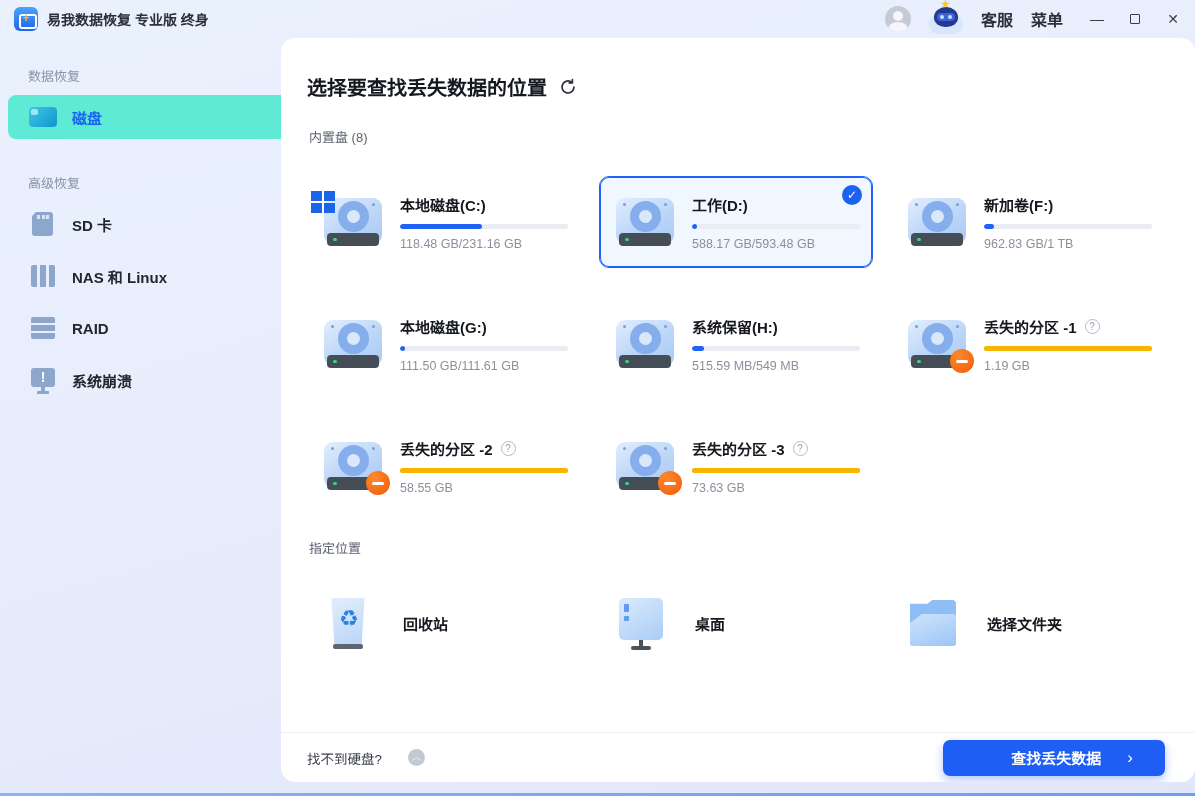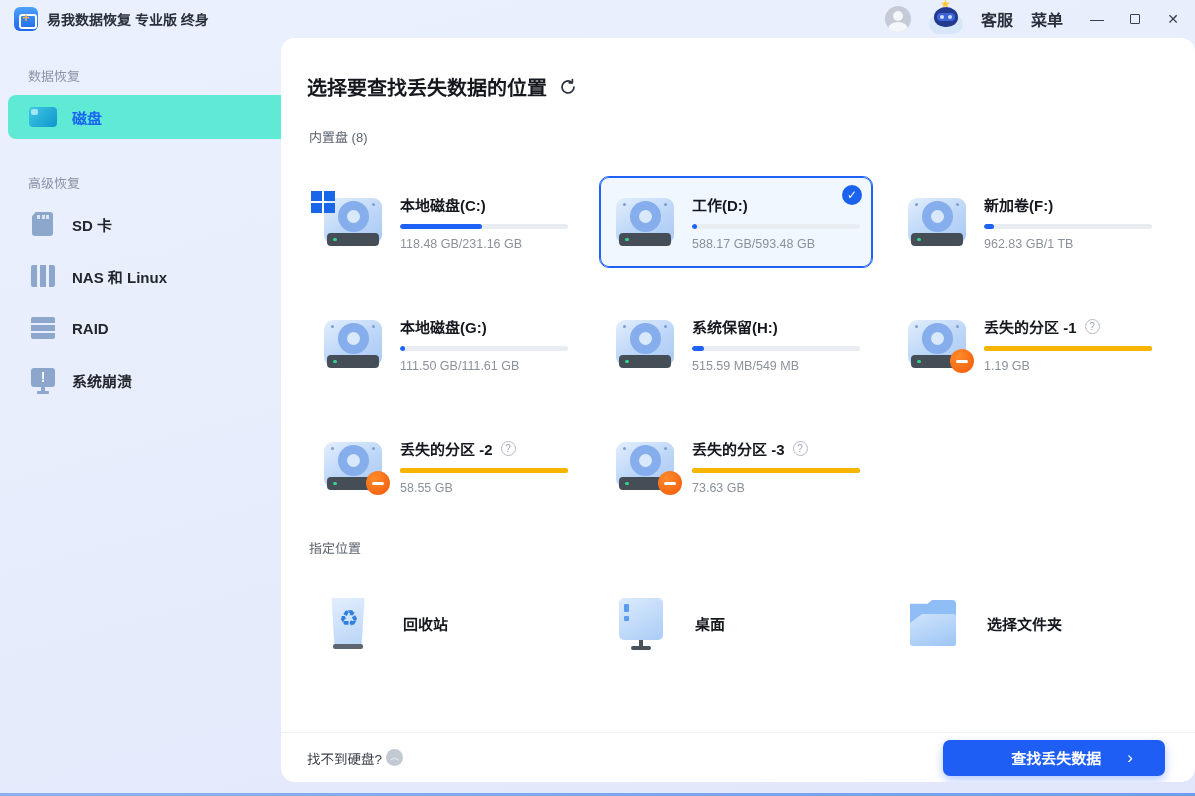--- a/index.html
+++ b/index.html
@@ -129,21 +129,21 @@
   .icon-desktop .pole { position:absolute; left:24px; top:46px; width:4px; height:7px; background:#4a525c; }
   .icon-desktop .stand { position:absolute; left:16px; top:52px; width:20px; height:4px; border-radius:2px; background:#4a525c; }
   
   .icon-folder .back { position:absolute; left:3px; top:6px; width:46px; height:46px; border-radius:4px;
     background:#8fbdf5; clip-path:polygon(0 8%,38% 8%,48% 0,100% 0,100% 100%,0 100%); }
   .icon-folder .front { position:absolute; left:3px; top:20px; width:46px; height:32px; border-radius:3px;
     background:linear-gradient(160deg,#cfe3fb,#9cc5f6); clip-path:polygon(0 28%,26% 0,100% 0,100% 100%,0 100%); }
 
   
   .footer { height:50px; border-top:1px solid #edf0f4; display:flex; align-items:center; padding:0 30px 0 26px; }
-  .help-row { display:flex; align-items:center; gap:4px; }
+  .help-row { display:flex; align-items:center; gap:26px; }
   .help-text { font-size:13.5px; color:#3a3f49; }
   .chev-circle { width:17px; height:17px; border-radius:50%; background:#c3c9d3; color:#fff;
     font-size:9px; text-align:center; line-height:16px; cursor:pointer; }
   .scan-btn { margin-left:auto; width:222px; height:36px; border:none; border-radius:7px; background:#1f5ef5;
     color:#fff; font-size:15px; font-weight:bold; font-family:inherit; cursor:pointer;
     display:flex; align-items:center; justify-content:center; gap:26px; box-shadow:0 4px 10px rgba(31,94,245,.35);padding-left:36px; }
   .scan-btn .arrow { font-size:17px; font-weight:normal; line-height:1; }
 
   .bottom-edge { position:absolute; left:0; right:0; bottom:0; height:3px;
     background:linear-gradient(90deg,#8db1f0,#6f9cec); }

